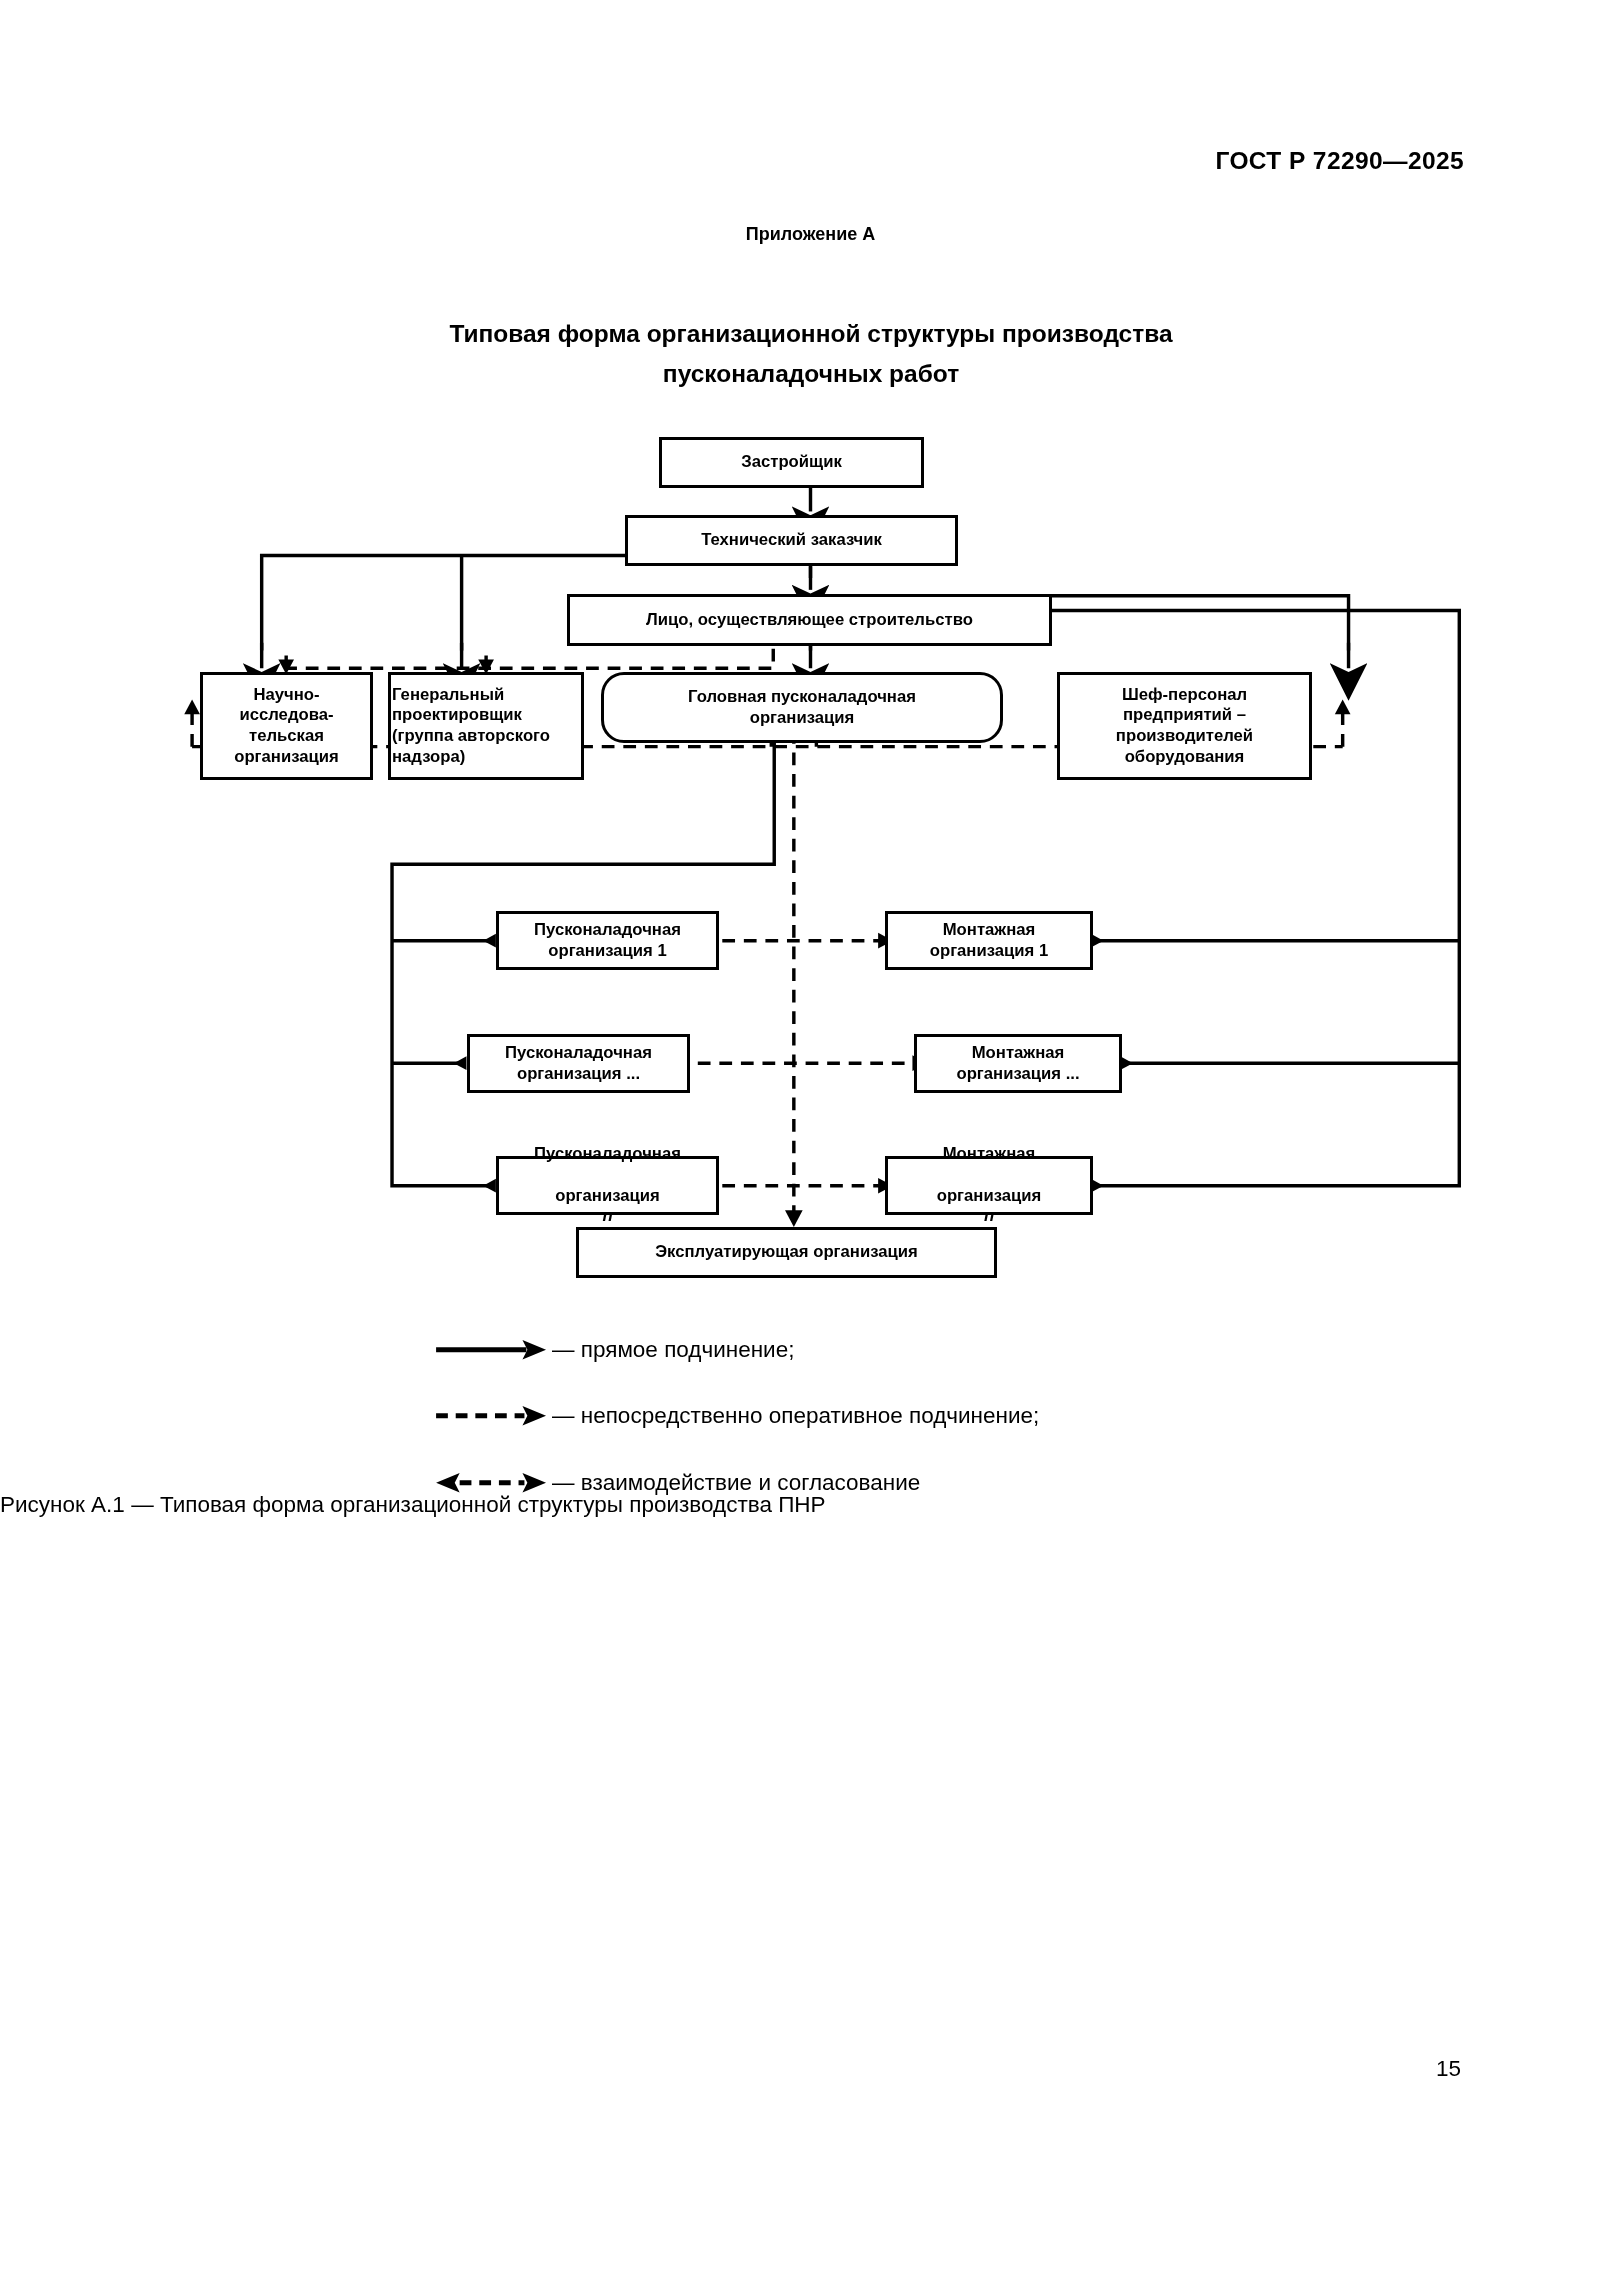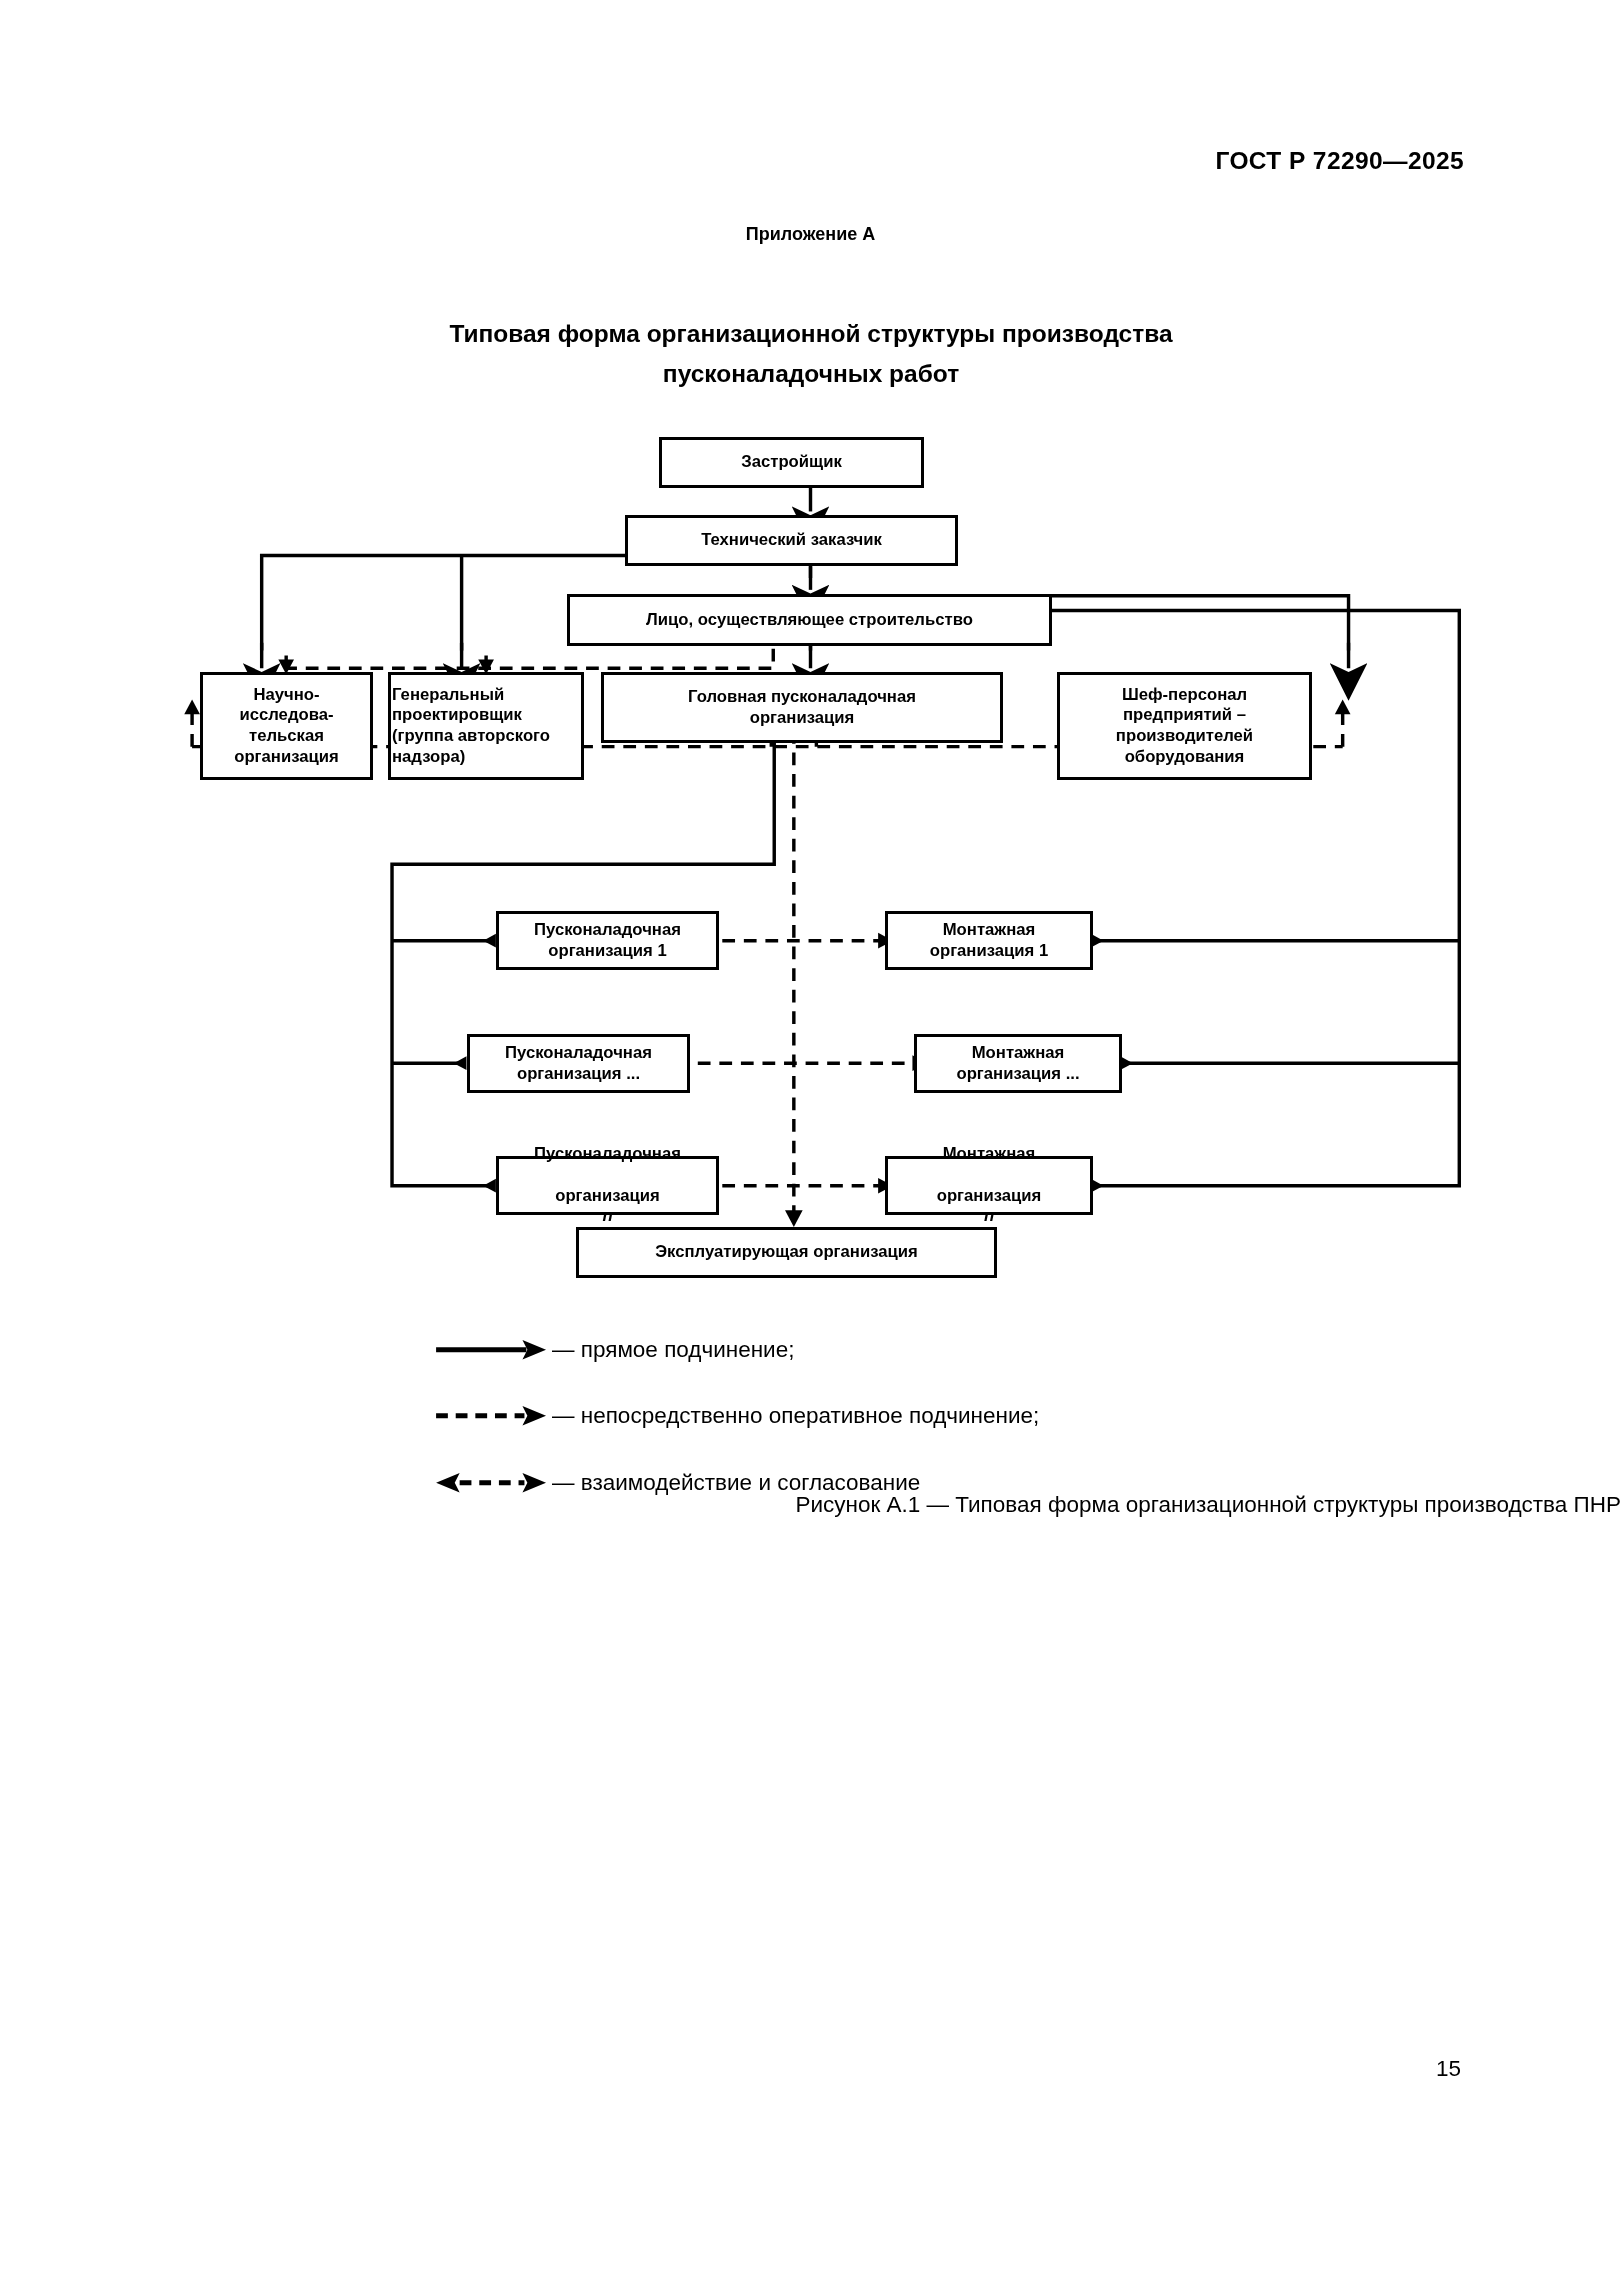--- a/index.html
+++ b/index.html
@@ -115,21 +115,21 @@
     line-height: 27.4px;
     white-space: nowrap;
   }
 
   
   #figure-caption {
     position: absolute;
     top: 1492px;
     left: 0;
     width: 1621px;
-    text-align: right;
+    text-align: left;
     font-size: 22.5px;
   }
 
   
   #page-number {
     position: absolute;
     top: 2056px;
     right: 160px;
     font-size: 22.5px;
   }
@@ -255,21 +255,21 @@
 организация</span>
     </div>
 
     <div class="node left-text" style="left:388px; top:251px; width:196px; height:108px; white-space:pre-line;">
       <span>Генеральный
 проектировщик
 (группа авторского
 надзора)</span>
     </div>
 
-    <div class="node" style="left:601px; top:251px; width:402px; height:71px; white-space:pre-line;">
+    <div class="node" style="left:601px; top:251px; width:402px; height:71px; white-space:pre-line;border-radius:23px;">
       <span>Головная пусконаладочная
 организация</span>
     </div>
 
     <div class="node" style="left:1057px; top:251px; width:255px; height:108px; white-space:pre-line;">
       <span>Шеф-персонал
 предприятий –
 производителей
 оборудования</span>
     </div>

